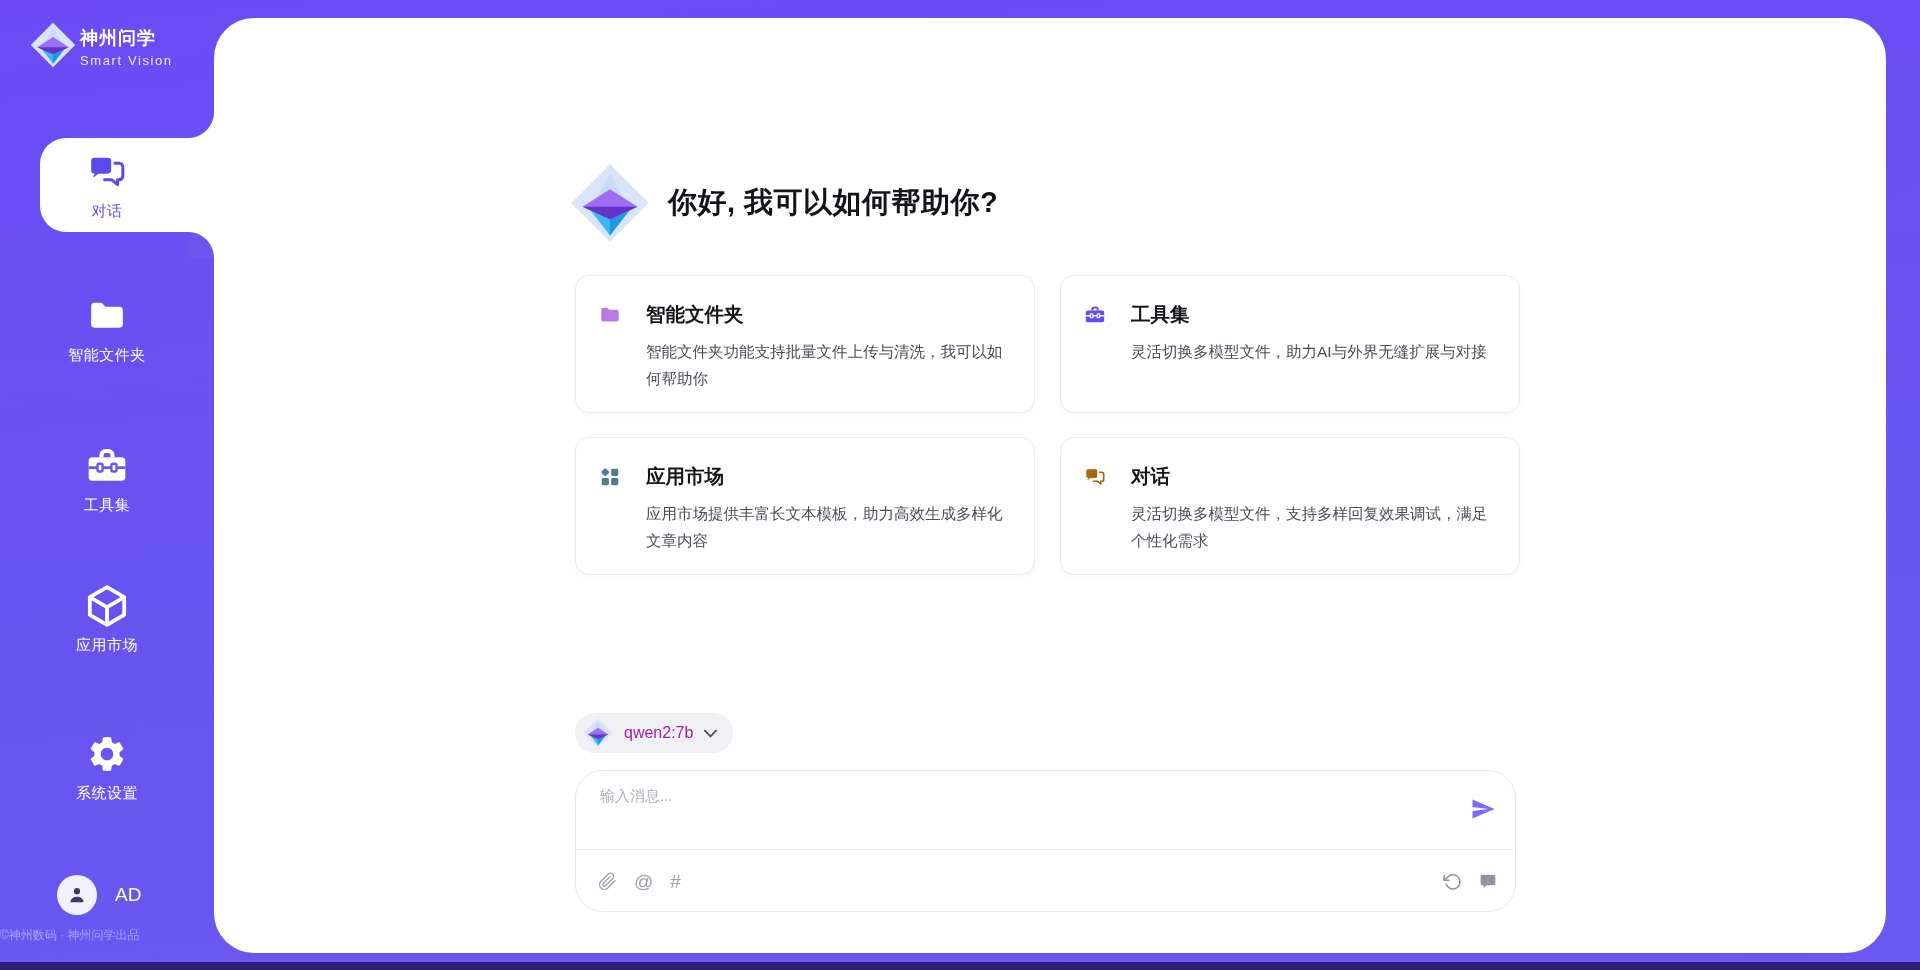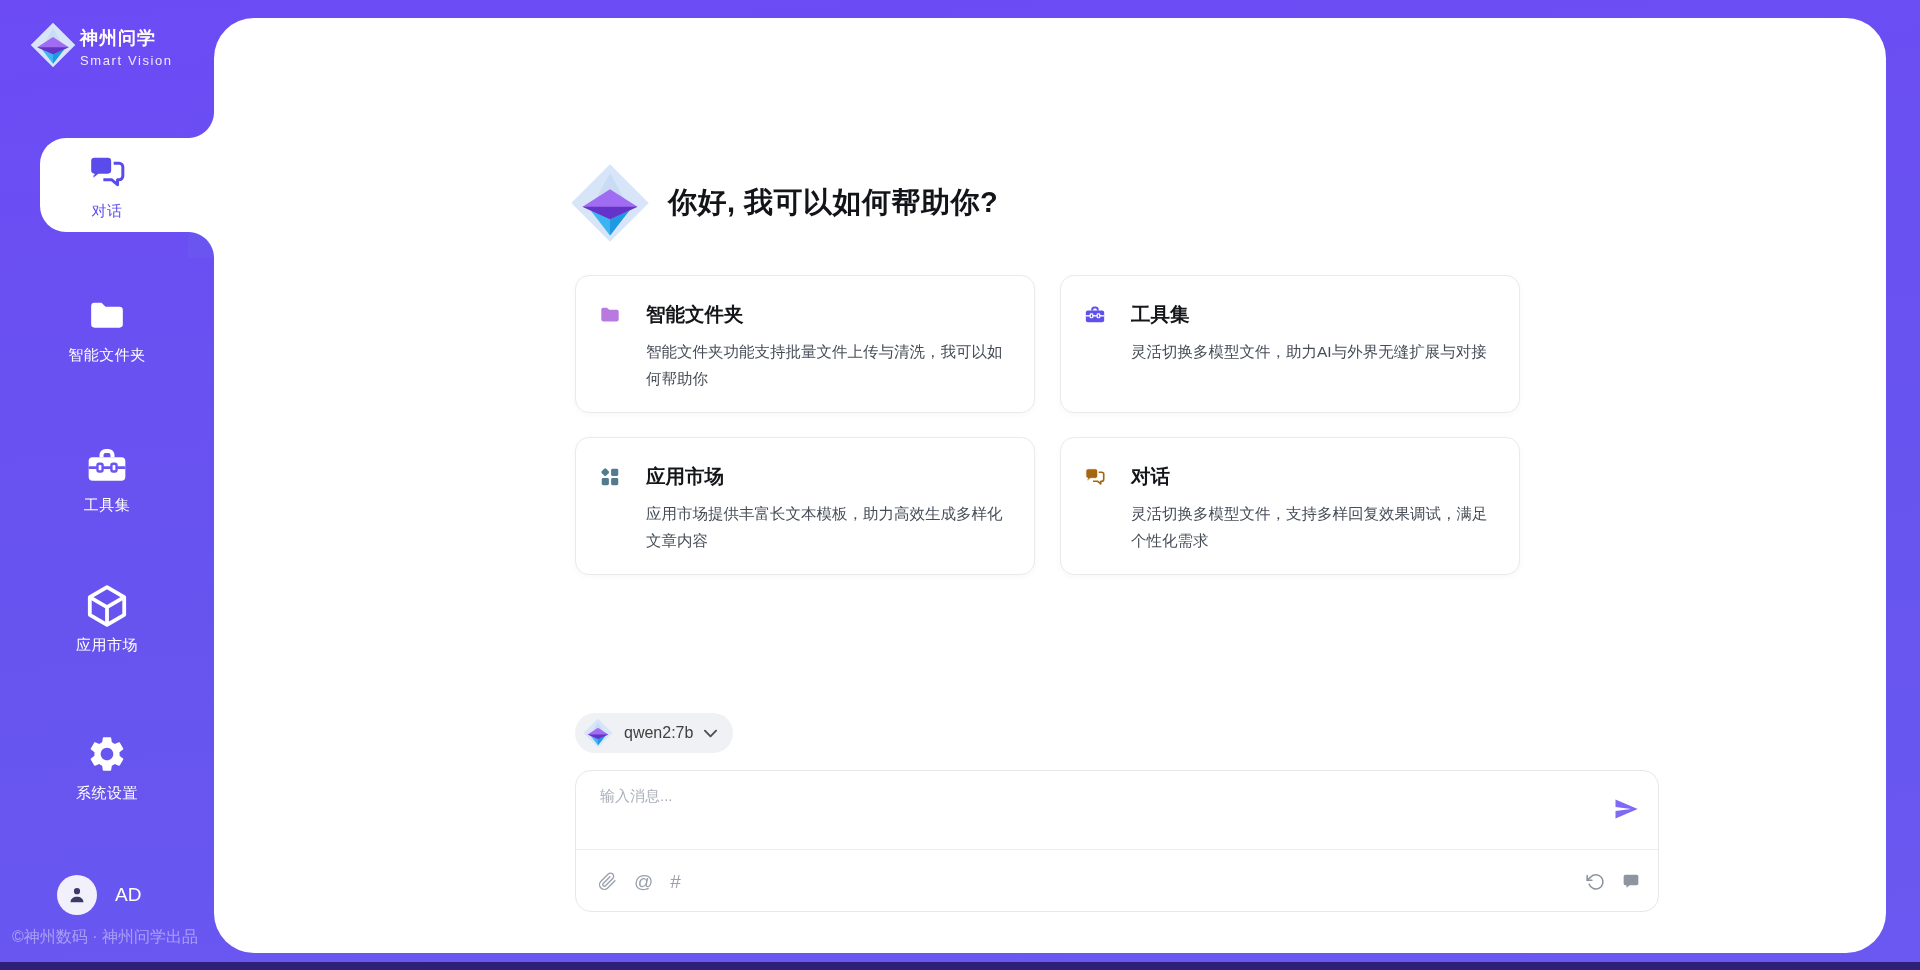--- a/index.html
+++ b/index.html
@@ -23,40 +23,40 @@
   .nav-item{position:absolute;left:0;width:214px;display:flex;flex-direction:column;align-items:center;
     color:#fff;cursor:pointer;--tb-bg:#6a57f1}
   .nav-item .ni{height:44px;display:flex;align-items:center;justify-content:center;color:inherit}
   .nav-item .nl{font-size:15px;font-weight:500;letter-spacing:.5px;margin-top:8px}
   .nav-item.active{color:#5a4ceb;--tb-bg:#ffffff}
   .n0{top:150px}.n1{top:294px}.n2{top:444px}.n3{top:584px}.n4{top:732px}
   .user-row{position:absolute;left:57px;top:875px;display:flex;align-items:center;gap:18px;cursor:pointer}
   .avatar{width:40px;height:40px;border-radius:50%;background:#f2f0fb;display:flex;align-items:center;justify-content:center}
   .avatar svg{width:22px;height:22px;color:#3e3a68}
   .user-name{color:#fff;font-size:19px;font-weight:500}
-  .side-footer{position:absolute;left:0;top:927px;width:210px;text-align:center;font-size:16px;color:rgba(255,255,255,.42)}
+  .side-footer{position:absolute;left:0;top:927px;width:210px;text-align:left;font-size:12px;color:rgba(255,255,255,.42)}
   
   .panel{position:absolute;left:214px;top:18px;width:1672px;height:935px;background:#fff;border-radius:40px}
   .hero{position:absolute;left:356px;top:145px;display:flex;align-items:center;gap:18px}
   .hero-logo{width:80px;height:80px}
   .hero h1{font-size:29px;font-weight:700;color:#121418;margin:0;letter-spacing:.5px}
   .cards{position:absolute;left:361px;top:257px;display:grid;grid-template-columns:460px 460px;gap:24px 25px}
   .card{background:#fff;border:1px solid #e8eaee;border-radius:14px;min-height:126px;box-sizing:border-box;
     padding:25px 28px 20px 23px;box-shadow:0 2px 6px rgba(15,20,40,.03);cursor:pointer}
   .card-head{display:flex;align-items:center}
   .card-head svg{width:22px;height:22px;margin-right:25px;flex:0 0 auto;--tb-bg:#ffffff}
   .card h3{font-size:19.5px;font-weight:700;color:#14161a;margin:0}
   .card p{margin:10px 0 0 47px;font-size:15.5px;color:#474d57;line-height:27px}
   .model-pill{position:absolute;left:361px;top:695px;height:40px;padding:0 16px 0 8px;background:#f0f1f4;
     border-radius:20px;display:inline-flex;align-items:center;gap:11px;cursor:pointer}
   .model-pill .pill-logo{width:30px;height:30px}
-  .model-name{font-size:16px;color:#404040}
+  .model-name{font-size:16px;color:#a21caf}
   .model-pill .chev{color:#4a4f57}
-  .composer{position:absolute;left:361px;top:752px;width:1084px;height:142px;background:#fff;
-    border:1px solid #e6e8ec;border-radius:16px;box-sizing:border-box}
+  .composer{position:absolute;left:361px;top:752px;width:941px;height:142px;background:#fff;
+    border:1px solid #e6e8ec;border-radius:28px;box-sizing:border-box}
   .composer textarea{position:absolute;left:22px;top:14px;width:840px;height:58px;border:none;outline:none;
     resize:none;font-size:15px;font-family:inherit;color:#333;background:transparent}
   .composer textarea::placeholder{color:#a9afb9}
   .send-btn{position:absolute;right:18px;top:24px;width:28px;height:28px;padding:0;border:none;background:none;
     color:#7d6cf3;cursor:pointer}
   .composer .divider{position:absolute;left:0;right:0;top:78px;height:1px;background:#eceef2}
   .composer-bar{position:absolute;left:22px;right:18px;top:79px;height:62px;display:flex;align-items:center;gap:17px}
   .composer-bar .cicon{color:#9aa1ac;cursor:pointer;display:flex;align-items:center}
   .composer-bar .glyph{font-size:19px;color:#9aa1ac;cursor:pointer;line-height:1}
   .composer-bar .spacer{flex:1}

